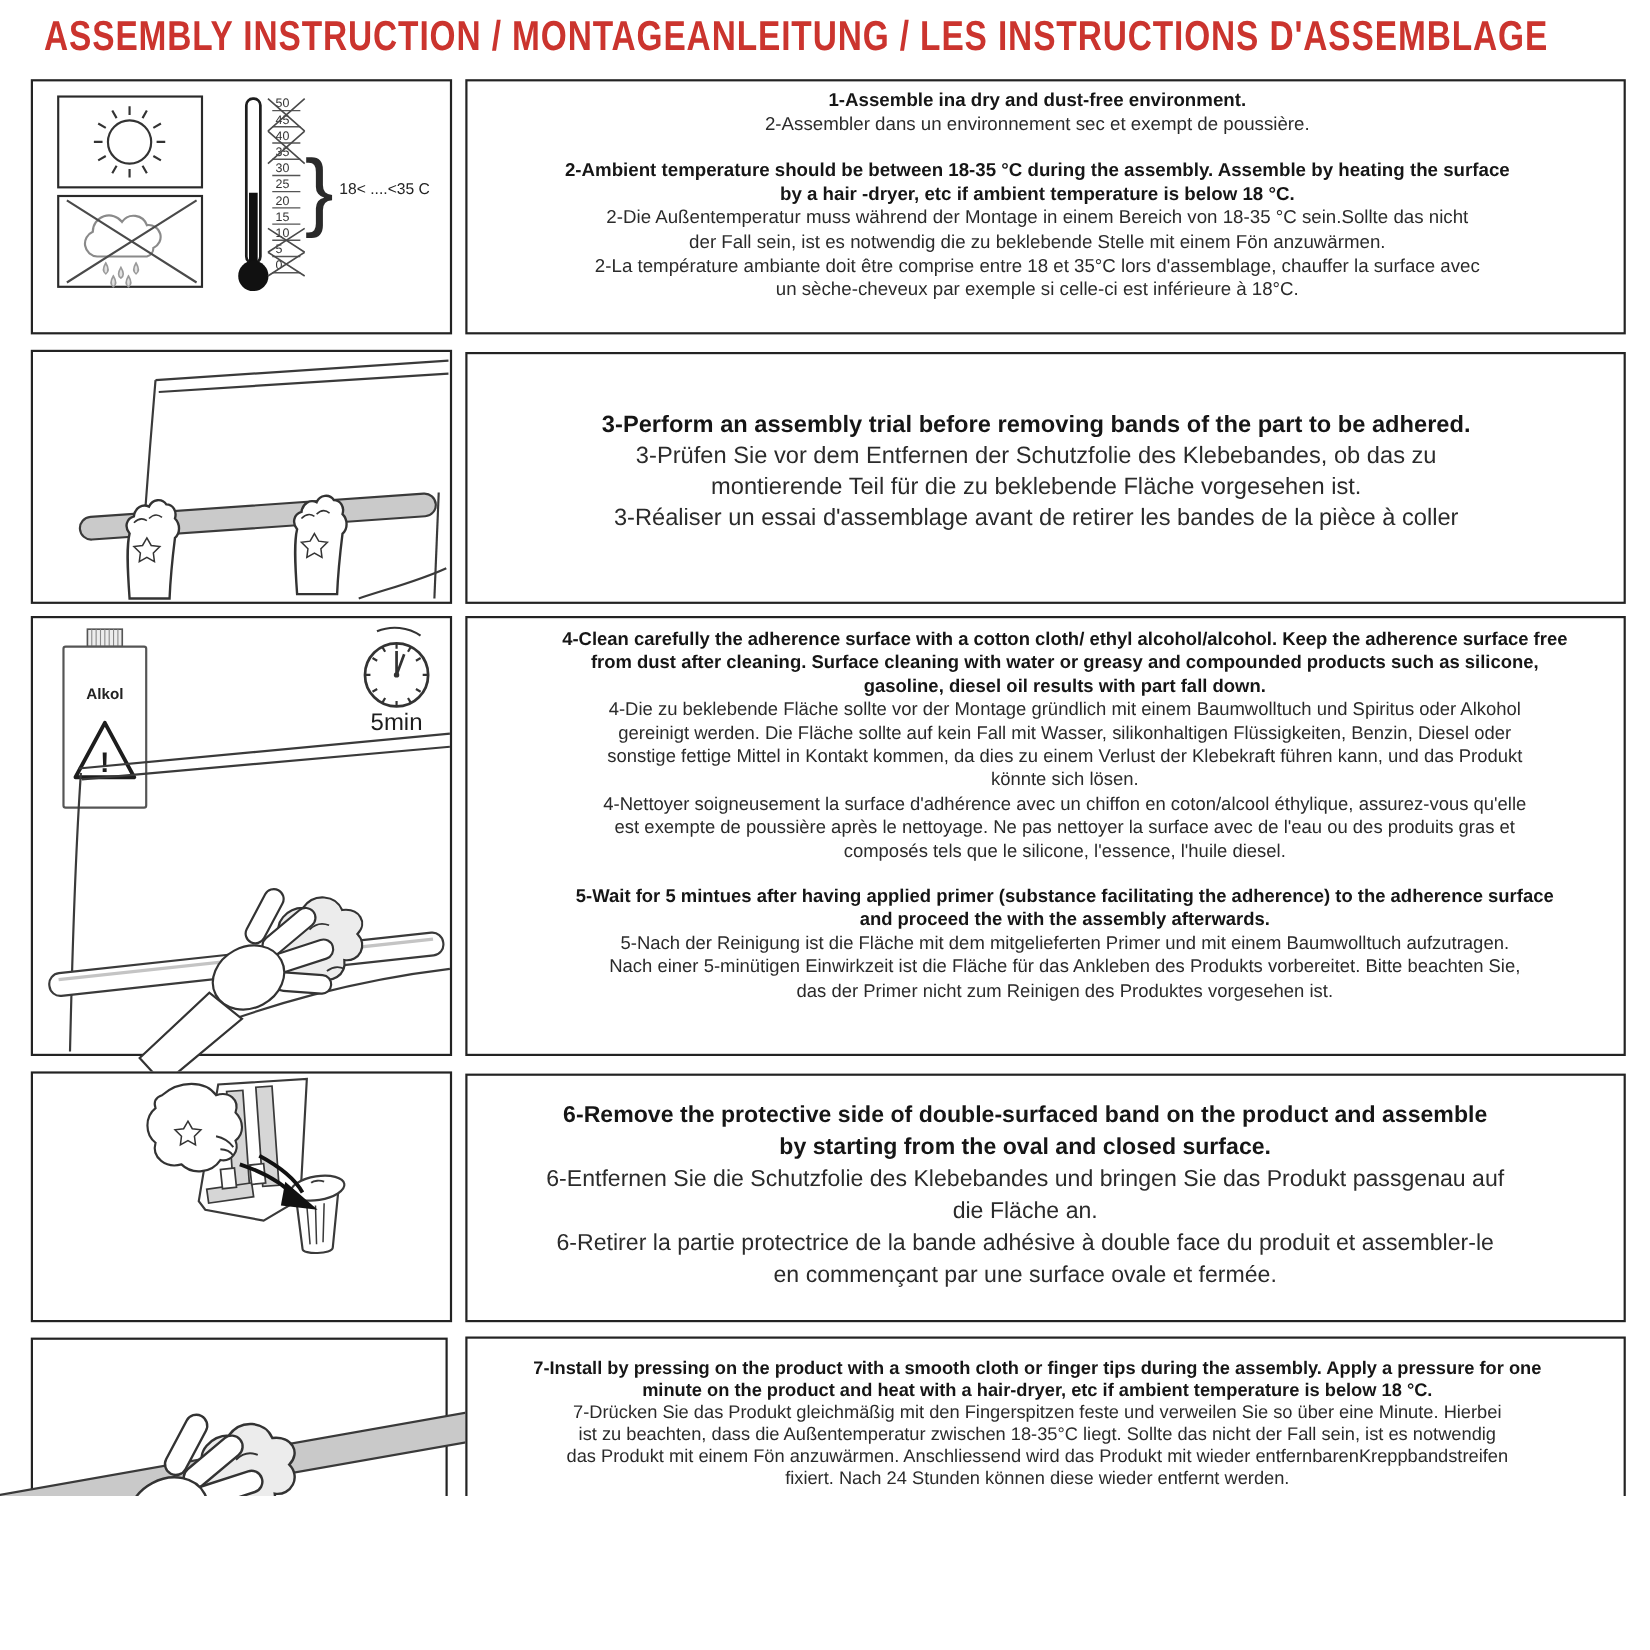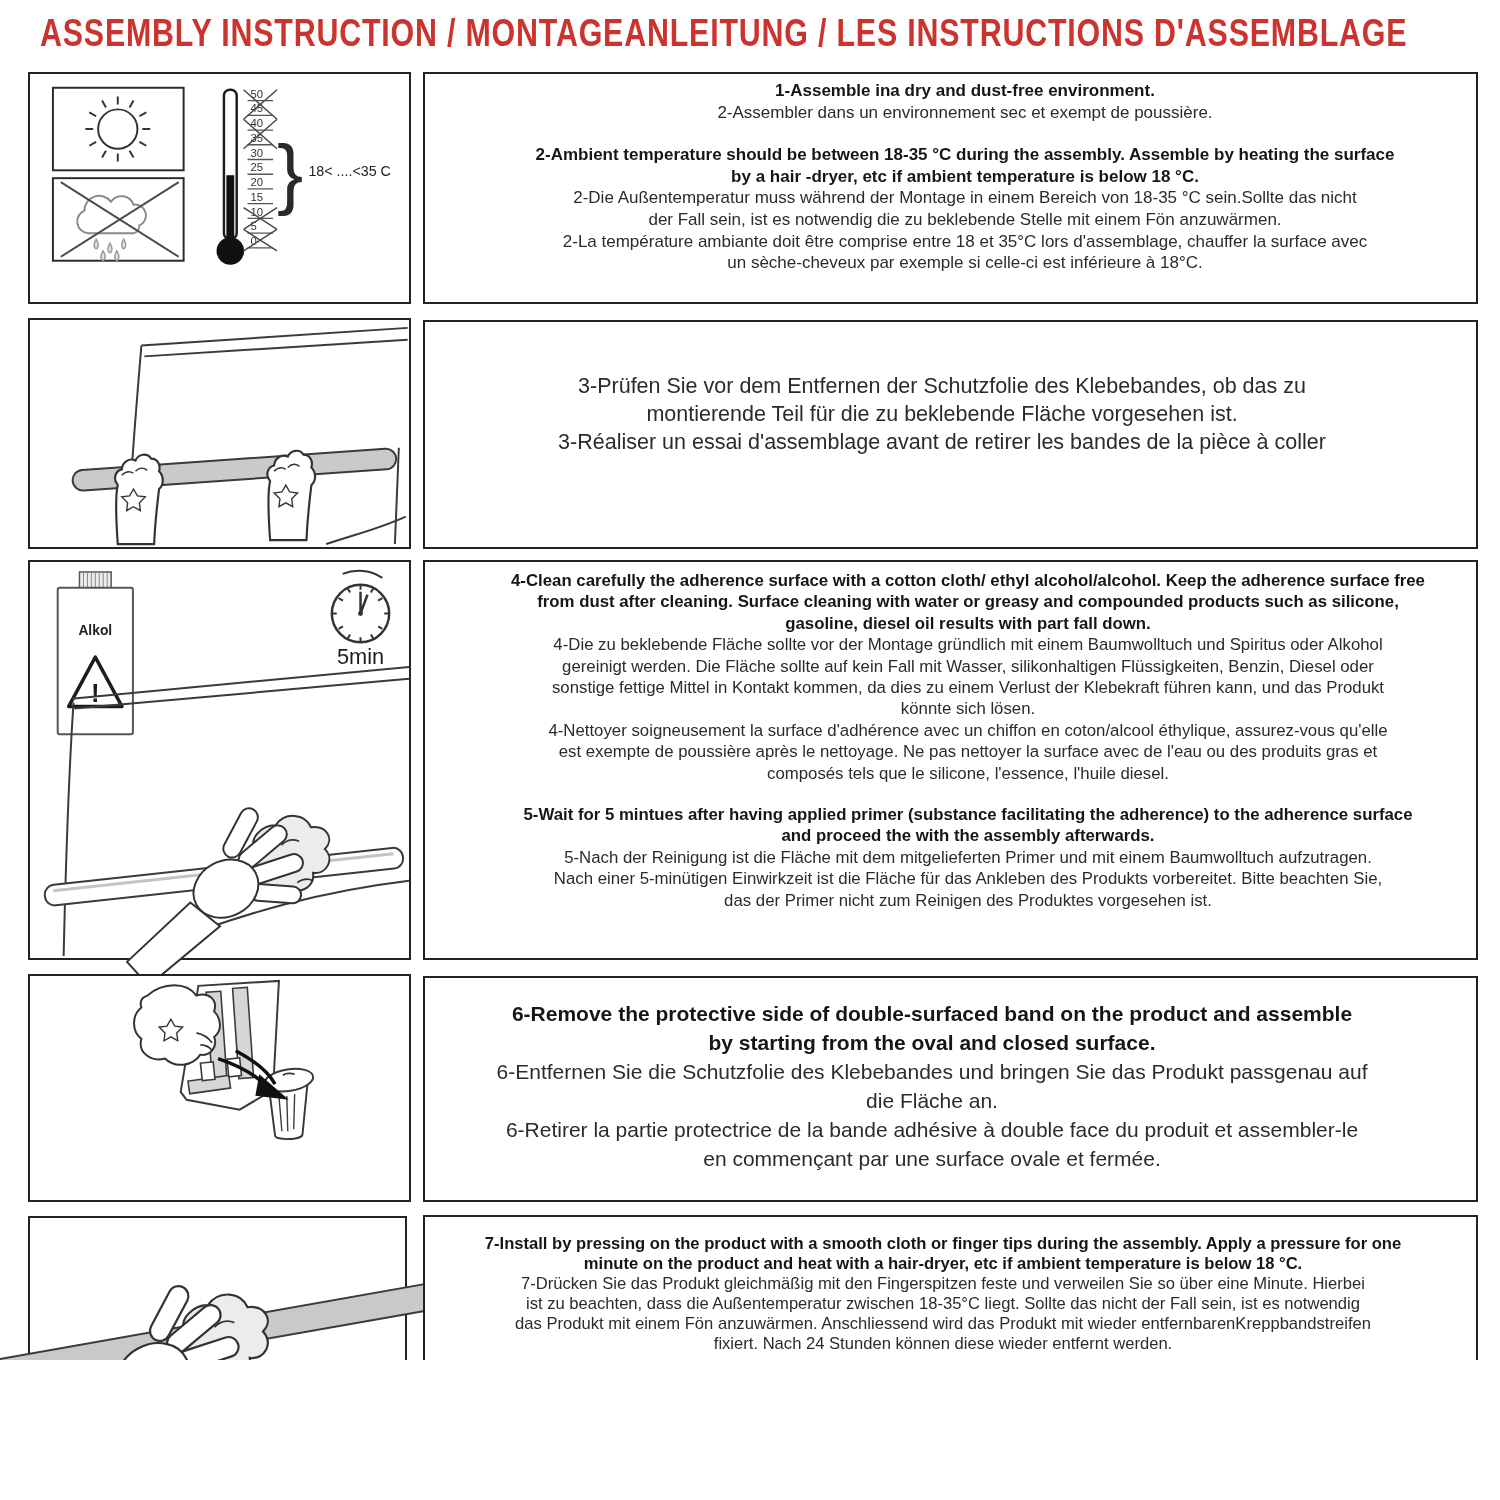--- a/index.html
+++ b/index.html
@@ -16,21 +16,21 @@
   .b2r{left:423px;top:320px;width:1055px;height:229px;}
   .b3l{left:28px;top:560px;width:383px;height:400px;}
   .b3r{left:423px;top:560px;width:1055px;height:400px;}
   .b4l{left:28px;top:974px;width:383px;height:228px;}
   .b4r{left:423px;top:976px;width:1055px;height:226px;}
   .b5l{left:28px;top:1216px;width:379px;height:231px;}
   .b5r{left:423px;top:1215px;width:1055px;height:232px;}
   .txt{position:absolute;z-index:3;}
   .txt p{margin:0;white-space:pre-line;}
   .txt p.bold{font-weight:700;color:#161616;}
-  #t1{left:455px;top:80px;width:1020px;font-size:17px;line-height:21.6px;}
+  #t1{left:433px;top:80px;width:1020px;font-size:17px;line-height:21.6px;}
   #t1 p.gap{margin-top:21px;}
   #t2{left:437px;top:372px;width:1010px;font-size:21.5px;line-height:28px;}
   #t3{left:449px;top:570px;width:1038px;font-size:16.8px;line-height:21.4px;}
   #t3 p.gap{margin-top:20px;}
   #t4{left:437px;top:999px;width:990px;font-size:21px;line-height:29px;}
   #t5{left:433px;top:1234px;width:1020px;font-size:16.6px;line-height:20px;}
   .footer-rule{position:absolute;left:405px;top:1444px;width:827px;height:2px;background:#1c1c1c;z-index:4;}
   .logo{position:absolute;left:1222px;top:1396px;width:278px;height:104px;background:#fff;z-index:5;
         display:flex;align-items:center;font-family:"DejaVu Sans",sans-serif;
         font-weight:700;font-size:92px;letter-spacing:-4px;line-height:1;}
@@ -125,20 +125,21 @@
       <g transform="rotate(-4 60 162)">
         <rect x="42" y="152" width="330" height="21" rx="10.5" fill="#cacaca" stroke="#3a3a3a" stroke-width="2"></rect>
       </g>
       <use href="#fist" transform="translate(80,128)"></use>
       <use href="#fist" transform="translate(235,124)"></use>
     </svg>
   </div>
   <div class="box b2r"></div>
   <div id="t2" class="txt">
 
+  <p class="para bold">3-Perform an assembly trial before removing bands of the part to be adhered.</p>
       <p class="para">3-Prüfen Sie vor dem Entfernen der Schutzfolie des Klebebandes, ob das zu
 montierende Teil für die zu beklebende Fläche vorgesehen ist.</p>
       <p class="para">3-Réaliser un essai d'assemblage avant de retirer les bandes de la pièce à coller</p>
     </div>
 
   <div class="box b3l">
     <svg viewBox="0 0 383 400">
       <defs>
         <g id="wipehand">
           <path d="M98,38 c10,-14 30,-12 36,2 c16,-2 24,12 14,22 c10,10 2,26 -12,24 c2,14 -12,22 -24,16 c-14,10 -30,2 -28,-12 c-14,-4 -16,-20 -6,-26 c-8,-12 6,-26 20,-26 z" fill="#ececec" stroke="#333" stroke-width="2"></path>

